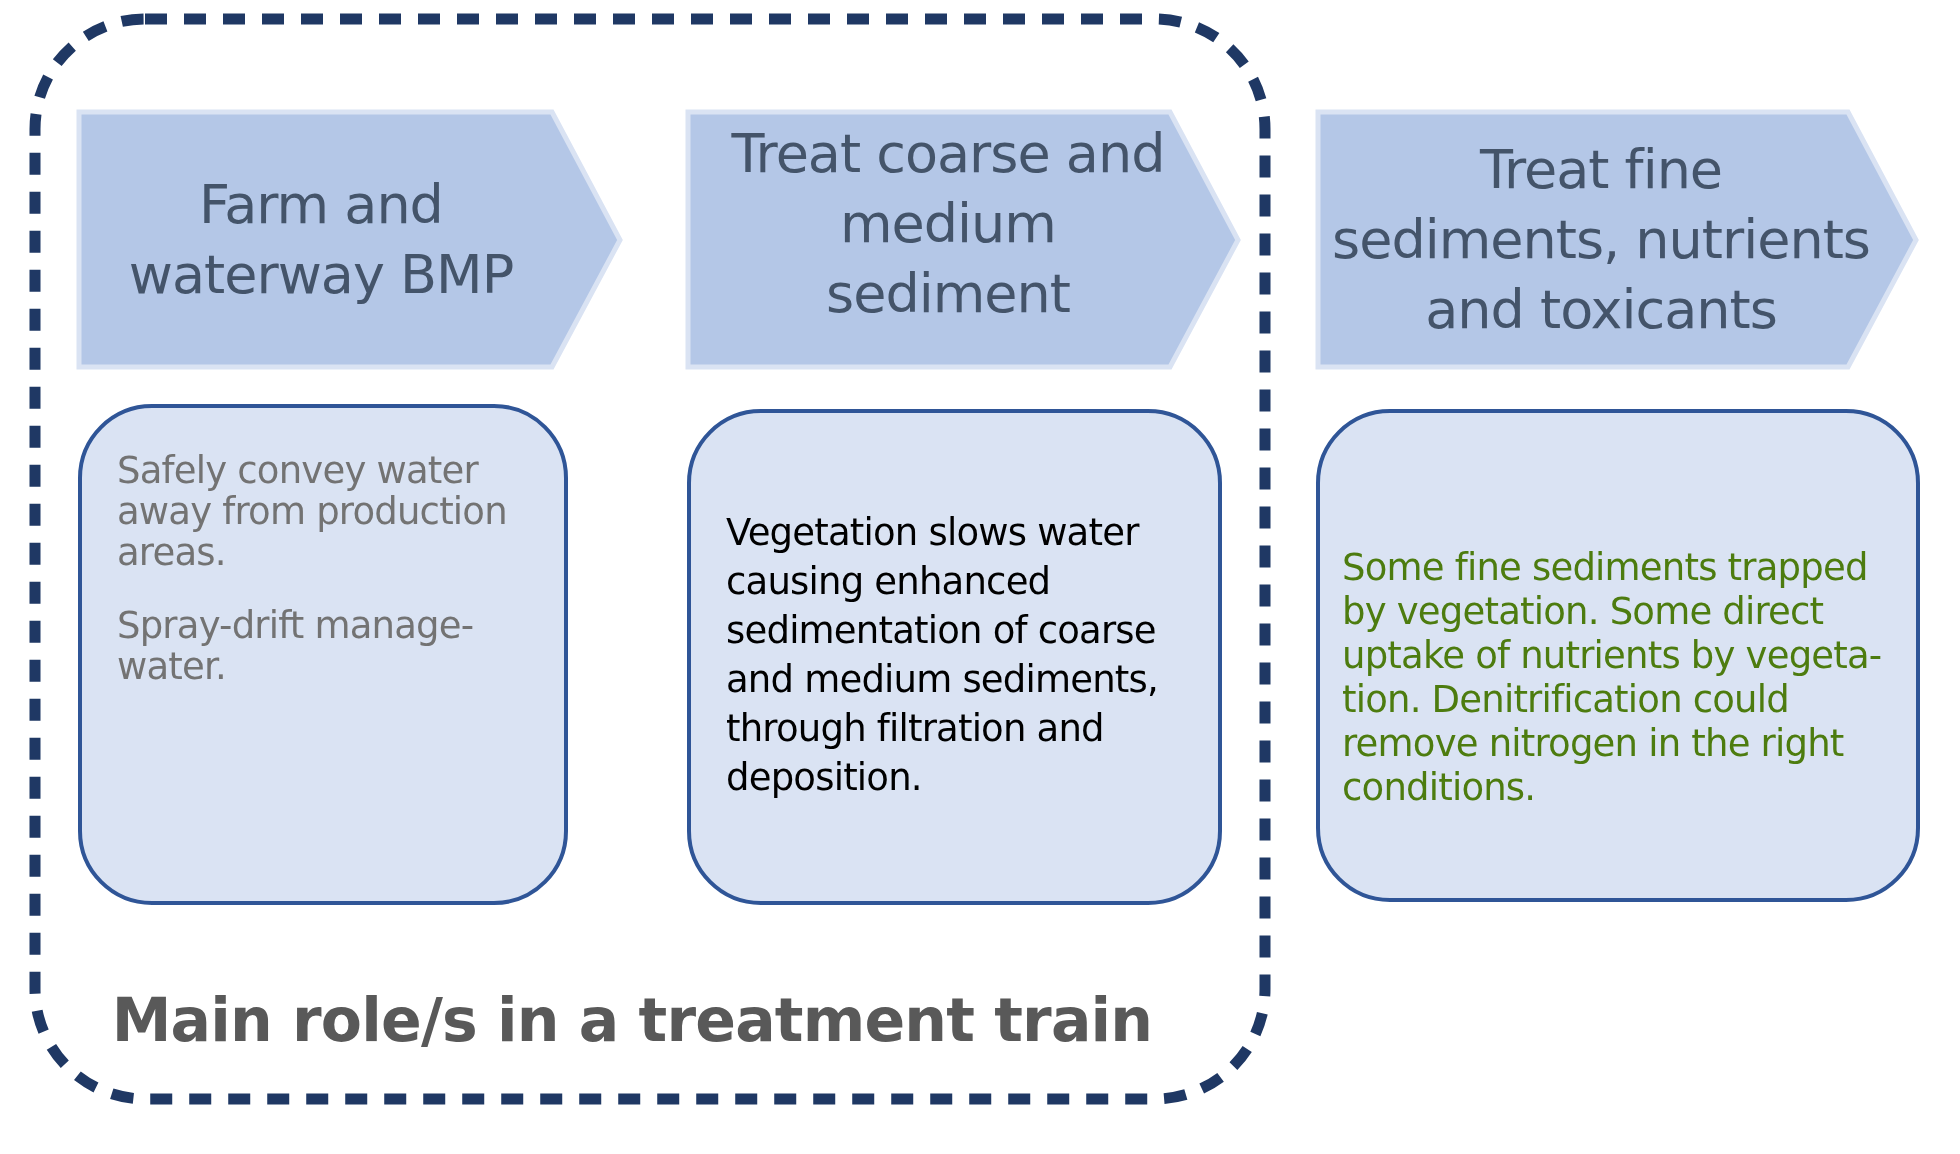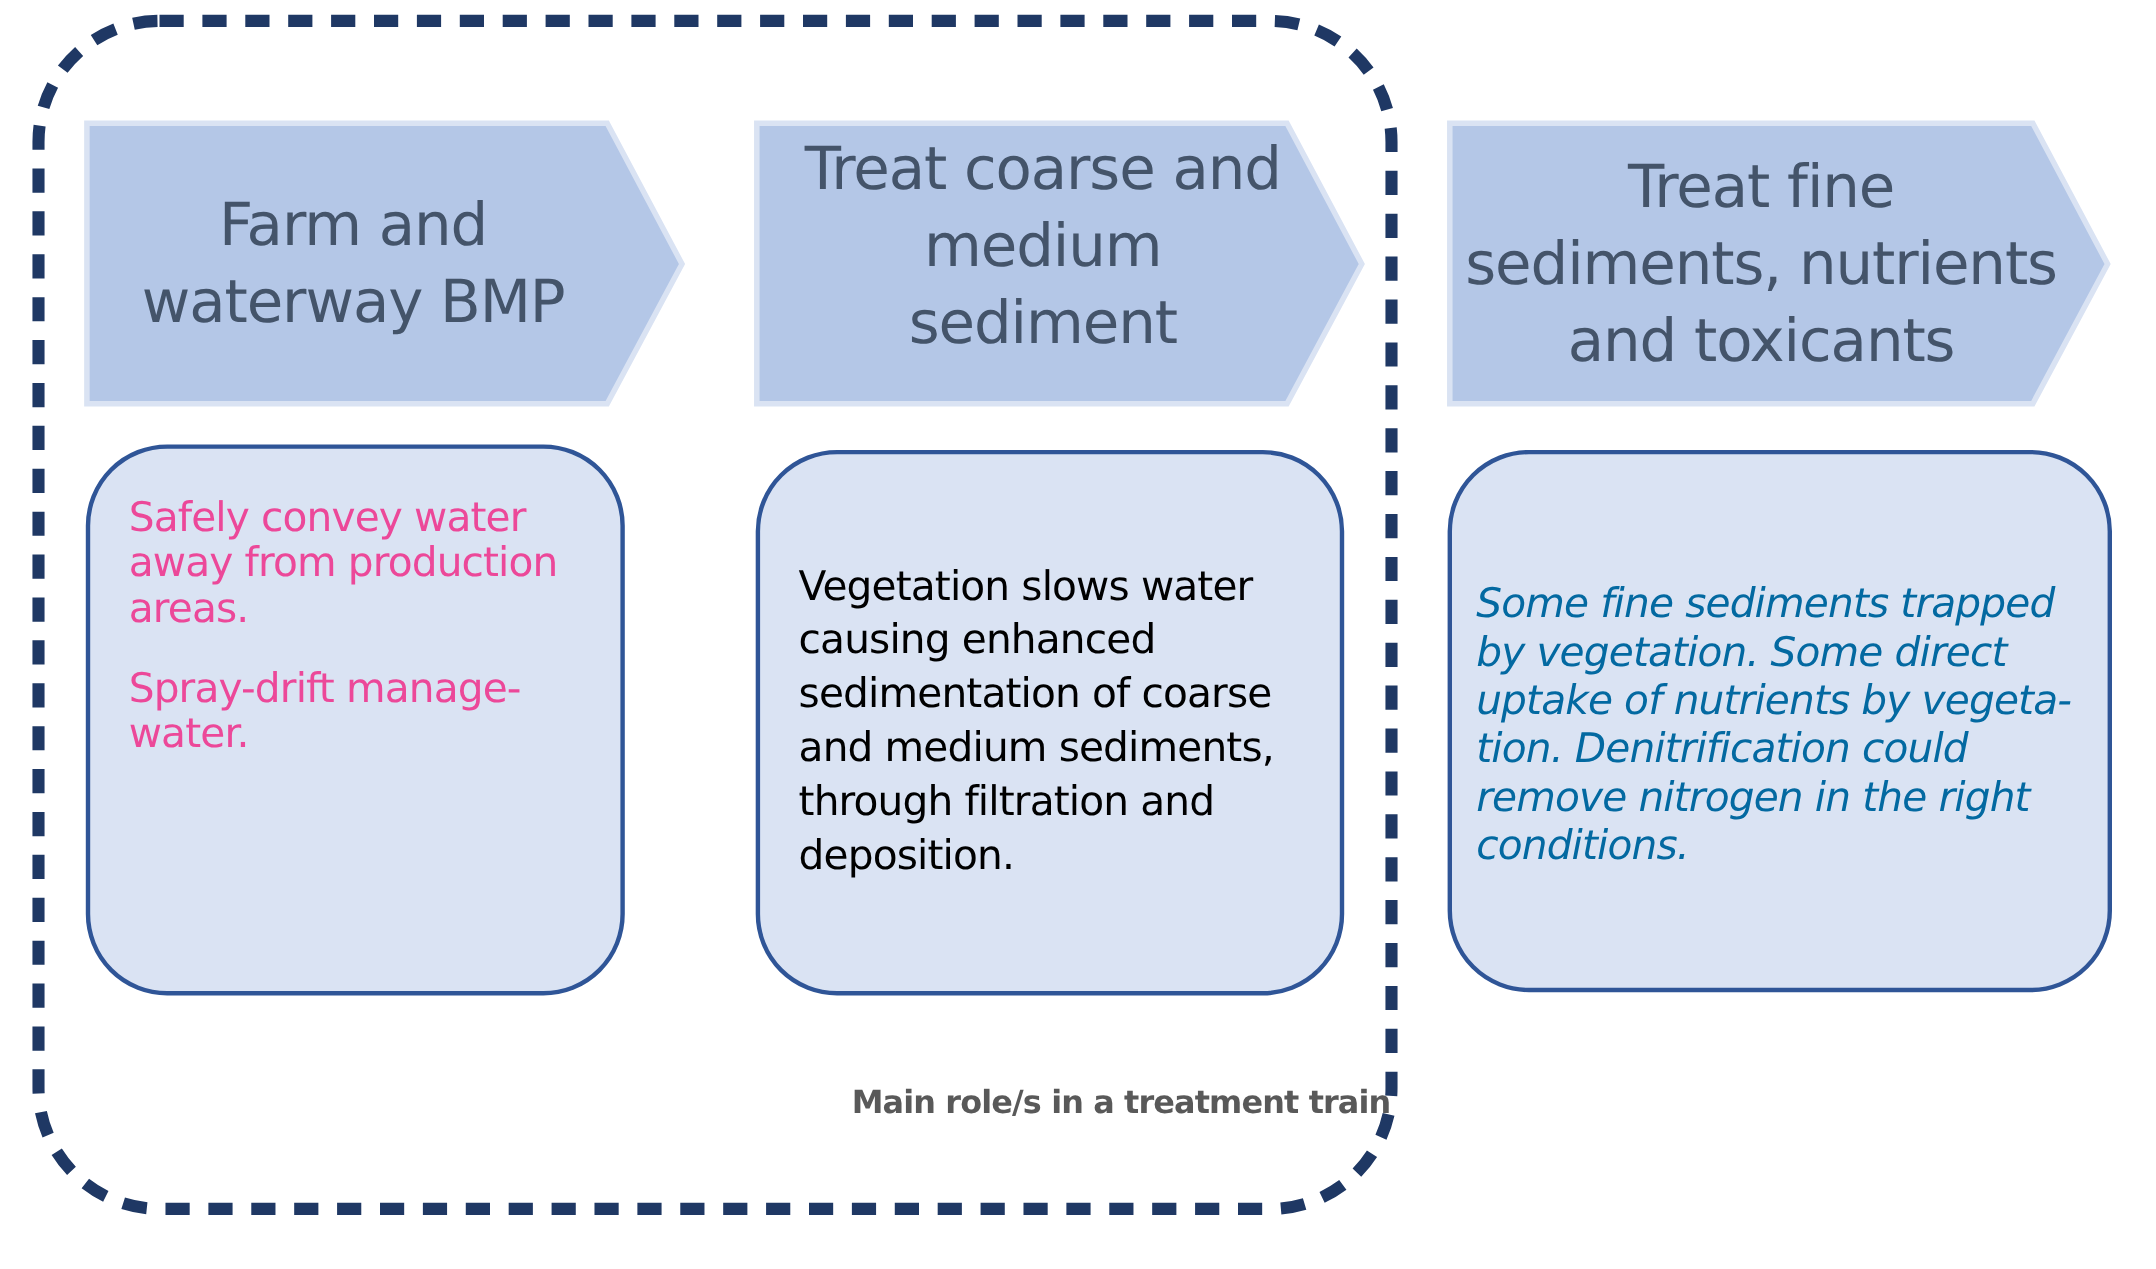--- a/index.html
+++ b/index.html
@@ -10,23 +10,23 @@
       text-align: center; color: #44546a; font-size: 54px; line-height: 70px;
       font-family: "DejaVu Sans", sans-serif; letter-spacing: -1px;
     }
     .box-text {
       position: absolute; color: #000000; font-size: 37px; line-height: 41px;
       font-family: "DejaVu Sans", sans-serif; letter-spacing: -0.8px;
     }
     .box-text p { margin: 0 0 32px 0; white-space: pre-line; }
     .box-text p:last-child { margin-bottom: 0; }
     .caption {
-      position: absolute; color: #595959; font-size: 29px; font-weight: bold;
+      position: absolute; color: #595959; font-size: 60px; font-weight: bold;
       font-family: "DejaVu Sans", sans-serif; letter-spacing: -0.8px;
-      left: 0; width: 1264px; top: 985px; text-align: right;
+      left: 0; width: 1264px; top: 985px; text-align: center;
     }
   </style>
 </head>
 <body>
 
 <svg id="bg-svg" width="1960" height="1154" viewBox="0 0 1960 1154">
 
   <rect id="group-border" x="35" y="19" width="1230" height="1080" rx="110" ry="110" fill="none" stroke-width="11" stroke-dasharray="22 17" stroke="#1f3864"></rect>
 
   <polygon class="chevron" points="79,112 552,112 620,240 552,367 79,367" fill="#b4c7e7" stroke="#dae3f3" stroke-width="5"></polygon>
@@ -40,36 +40,36 @@
 
 <div class="chev-text" style="left: 66px; top: 112px; width: 510px; height: 255px; white-space: pre-line; color: rgb(68, 84, 106);">Farm and
 waterway BMP</div>
 <div class="chev-text" style="left: 688px; top: 96px; width: 520px; height: 255px; white-space: pre-line; color: rgb(68, 84, 106);">Treat coarse and
 medium
 sediment</div>
 <div class="chev-text" style="left: 1318px; top: 112px; width: 566px; height: 255px; white-space: pre-line; color: rgb(68, 84, 106);">Treat fine
 sediments, nutrients
 and toxicants</div>
 
-<div class="box-text" style="left: 117px; top: 450px; width: 440px; color: #ec4899;">
+<div class="box-text" style="left: 117px; top: 450px; width: 440px; color: #737373;">
   <p>Safely convey water
 away from production
 areas.</p>
   <p>Spray-drift manage-
 water.</p>
 </div>
 <div class="box-text" style="left: 726px; top: 508px; width: 480px; line-height: 49px; color: rgb(0, 0, 0);">
   <p>Vegetation slows water
 causing enhanced
 sedimentation of coarse
 and medium sediments,
 through filtration and
 deposition.</p>
 </div>
-<div class="box-text" style="left: 1342px; top: 527px; width: 570px; line-height: 44px; color: #0369a1; font-style: italic;">
+<div class="box-text" style="left: 1342px; top: 546px; width: 570px; line-height: 44px; color: #4d7c0f;">
   <p>Some fine sediments trapped
 by vegetation. Some direct
 uptake of nutrients by vegeta-
 tion. Denitrification could
 remove nitrogen in the right
 conditions.</p>
 </div>
 
 <div class="caption" style="color: rgb(89, 89, 89);">Main role/s in a treatment train</div>
 

